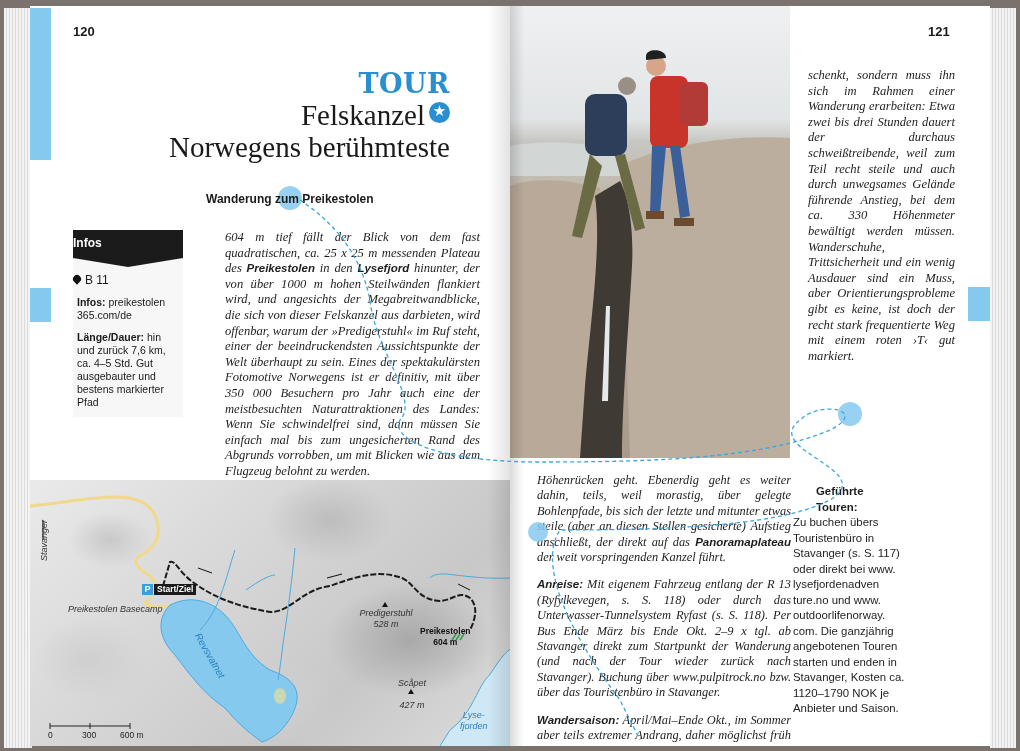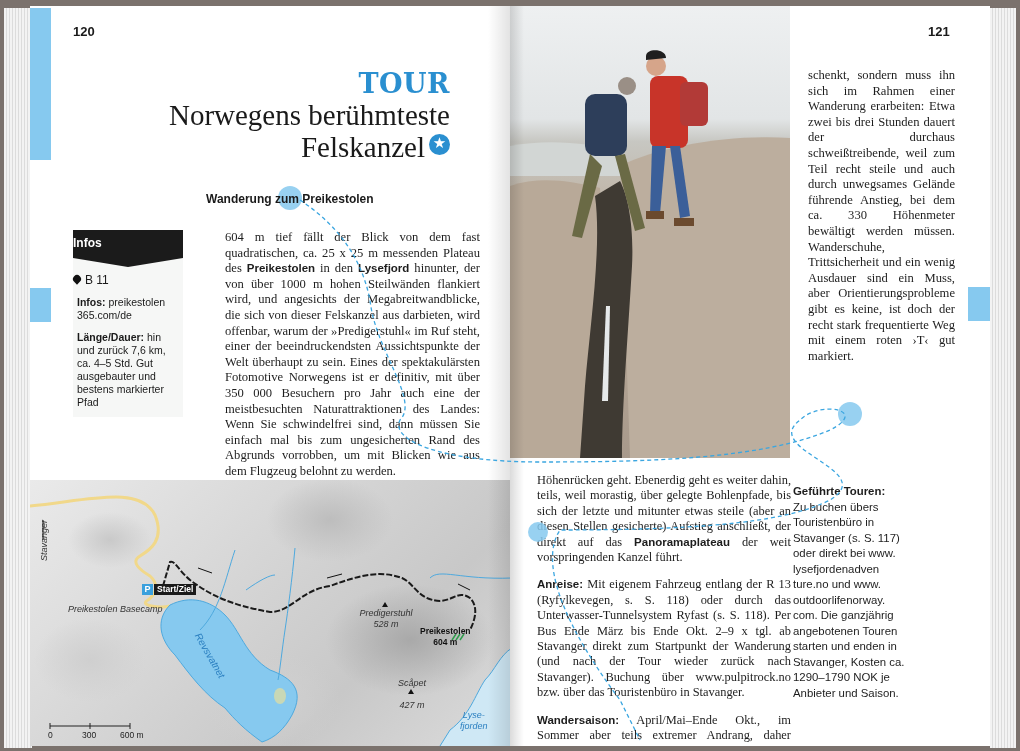--- a/index.html
+++ b/index.html
@@ -34,21 +34,21 @@
   .hl-dot { position: absolute; width: 24px; height: 24px; border-radius: 50%; background: #86c9ef; opacity: 0.85; }
 
   .infobox { position: absolute; left: 43px; top: 224px; width: 110px; background: #f6f7f6; font-family: "Liberation Sans", sans-serif; font-size: 10.5px; line-height: 13px; padding-bottom: 8px; }
   .infobox-head { background: #1b1b1b; color: #fff; font-weight: bold; font-size: 12px; height: 28px; line-height: 26px; position: relative; }
   .infobox-head::after { content: ""; position: absolute; left: 0; bottom: -9px; width: 0; height: 0; border-left: 55px solid transparent; border-right: 55px solid transparent; border-top: 9px solid #1b1b1b; }
   .infobox-loc { margin-top: 16px; font-size: 12px; }
   .infobox p { margin-top: 9px; padding: 0 4px; }
   .pin-icon { display:inline-block; width: 8px; height: 8px; border-radius: 50% 50% 50% 0; transform: rotate(-45deg); background:#111; margin-right: 4px; position: relative; top: -1px;}
 
   .bodytext { position: absolute; font-size: 12.6px; line-height: 15.6px; text-align: justify; color: #1d1d1d; }
-  .bodytext p { margin-bottom: 12px; }
+  .bodytext p { margin-bottom: 12px; font-style: italic; }
   .sans-b { font-family: "Liberation Sans", sans-serif; font-weight: bold; font-size: 11.5px; }
 
   .map { position: absolute; left: 0; top: 474px; width: 482px; height: 266px; overflow: hidden;
     background:
       radial-gradient(ellipse 60px 40px at 80px 60px, #c9c9c9, rgba(200,200,200,0) 70%),
       radial-gradient(ellipse 90px 60px at 300px 40px, #bdbdbd, rgba(200,200,200,0) 70%),
       radial-gradient(ellipse 120px 80px at 380px 160px, #a9a9a9, rgba(180,180,180,0) 70%),
       radial-gradient(ellipse 80px 60px at 60px 180px, #cfcfcf, rgba(200,200,200,0) 70%),
       radial-gradient(ellipse 100px 70px at 240px 220px, #d0d0d0, rgba(200,200,200,0) 70%),
       linear-gradient(135deg, #eaeaea 0%, #d6d6d6 40%, #c8c8c8 70%, #dcdcdc 100%); }
@@ -57,42 +57,42 @@
   .map-label.bold { font-style: normal; font-weight: bold; font-size: 8.5px; color: #111; }
   .parking-icon { position: absolute; width: 11px; height: 11px; background: #3aa0dd; color: #fff; font-family: "Liberation Sans", sans-serif; font-weight: bold; font-size: 9px; line-height: 11px; text-align: center; }
   .start-tag { position: absolute; background: #1a1a1a; color: #fff; font-family: "Liberation Sans", sans-serif; font-weight: bold; font-size: 8.5px; padding: 0 3px; line-height: 11px; }
   .scale { position: absolute; left: 20px; top: 246px; font-family: "Liberation Sans", sans-serif; font-size: 8.5px; color: #222; }
 
   .photo { position: absolute; left: 0; top: 0; width: 280px; height: 452px; overflow: hidden;
     background: linear-gradient(180deg, #eef0f1 0%, #e2e5e6 25%, #c7c7c2 30%, #bfb3a4 45%, #b5a696 70%, #a8998b 100%); }
   .photo svg { position: absolute; left: 0; top: 0; }
 
   .sidebar-text { position: absolute; left: 283px; top: 478px; width: 112px; font-family: "Liberation Sans", sans-serif; font-size: 11.4px; line-height: 15.5px; color: #1d1d1d; }
-  .sidebar-text b { display: block; }
+  .sidebar-text b { display: block; margin-left: 23px; }
 
   .dotted-overlay { position: absolute; left: 0; top: 0; width: 1020px; height: 751px; pointer-events: none; z-index: 5; }
 </style>
 </head>
 <body>
 
 <div class="book">
   <div class="page-edge-left"></div>
   <div class="page-edge-right"></div>
 
   <div class="page left">
     <div class="tab-marker" style="left:0;top:2px;width:21px;height:152px;"></div>
     <div class="tab-marker" style="left:0;top:282px;width:21px;height:34px;"></div>
 
     <div class="page-num" style="left:43px;top:18px;">120</div>
 
     <div class="title-block">
       <div class="tour-label">TOUR</div>
       <div class="headline">
+        <div><span>Felskanzel</span><span class="star-icon"></span></div>
         <div>Norwegens berühmteste</div>
-        <div><span>Felskanzel</span><span class="star-icon"></span></div>
       </div>
     </div>
 
     <div class="hl-dot" style="left:248px;top:180px;"></div>
     <div class="subtitle">Wanderung zum Preikestolen</div>
 
     <div class="infobox">
       <div class="infobox-head">Infos</div>
       <div class="infobox-loc"><span class="pin-icon"></span><span>B 11</span></div>
       <p><b>Infos:</b> <span>preikestolen 365.com/de</span></p>
@@ -197,20 +197,20 @@
 
     <div class="bodytext" style="left:27px;top:467px;width:254px;font-size:12.4px;line-height:15.4px;">
       <p><span>Höhenrücken geht. Ebenerdig geht es weiter dahin, teils, weil morastig, über gelegte Bohlenpfade, bis sich der letzte und mitunter etwas steile (aber an diesen Stellen gesicherte) Aufstieg anschließt, der direkt auf das </span><span class="sans-b">Panoramaplateau</span><span> der weit vorspringenden Kanzel führt.</span></p>
       <p><span class="sans-b">Anreise:</span><span> Mit eigenem Fahrzeug entlang der R 13 (Ryfylkevegen, s. S. 118) oder durch das Unterwasser-Tunnelsystem Ryfast (s. S. 118). Per Bus Ende März bis Ende Okt. 2–9 x tgl. ab Stavanger direkt zum Startpunkt der Wanderung (und nach der Tour wieder zurück nach Stavanger). Buchung über www.pulpitrock.no bzw. über das Touristenbüro in Stavanger.</span></p>
       <p><span class="sans-b">Wandersaison:</span><span> April/Mai–Ende Okt., im Sommer aber teils extremer Andrang, daher möglichst früh morgens oder erst am Abend aufbrechen.</span></p>
     </div>
     <div class="hl-dot" style="left:18px;top:516px;width:20px;height:20px;"></div>
 
     <div class="sidebar-text">
       <b>Geführte Touren:</b>
-      <span>Zu buchen übers Touristenbüro in Stavanger (s. S. 117) oder direkt bei www. lysefjordenadven ture.no und www. outdoorlifenorway. com. Die ganzjährig angebotenen Touren starten und enden in Stavanger, Kosten ca. 1290–1790 NOK je Anbieter und Saison.</span>
+      <span>Zu buchen übers Touristenbüro in Stavanger (s. S. 117) oder direkt bei www. lysefjordenadven ture.no und www. outdoorlifenorway. com. Die ganzjährig angebotenen Touren starten und enden in Stavanger, Kosten ca. 1120–1790 NOK je Anbieter und Saison.</span>
     </div>
   </div>
 
   <svg class="dotted-overlay" width="1020" height="751" viewBox="0 0 1020 751">
     <path d="M300 200 C330 220 360 250 370 300 C375 350 420 400 400 420 C390 440 440 462 540 462 C640 462 760 460 830 430 C870 410 820 400 800 420 C760 450 880 470 830 500 C790 520 720 530 560 530 C540 560 560 620 620 700 L640 740" fill="none" stroke="#3ba6e0" stroke-width="1.3" stroke-dasharray="4 3"></path>
   </svg>
 </div>
 
 </body></html>

